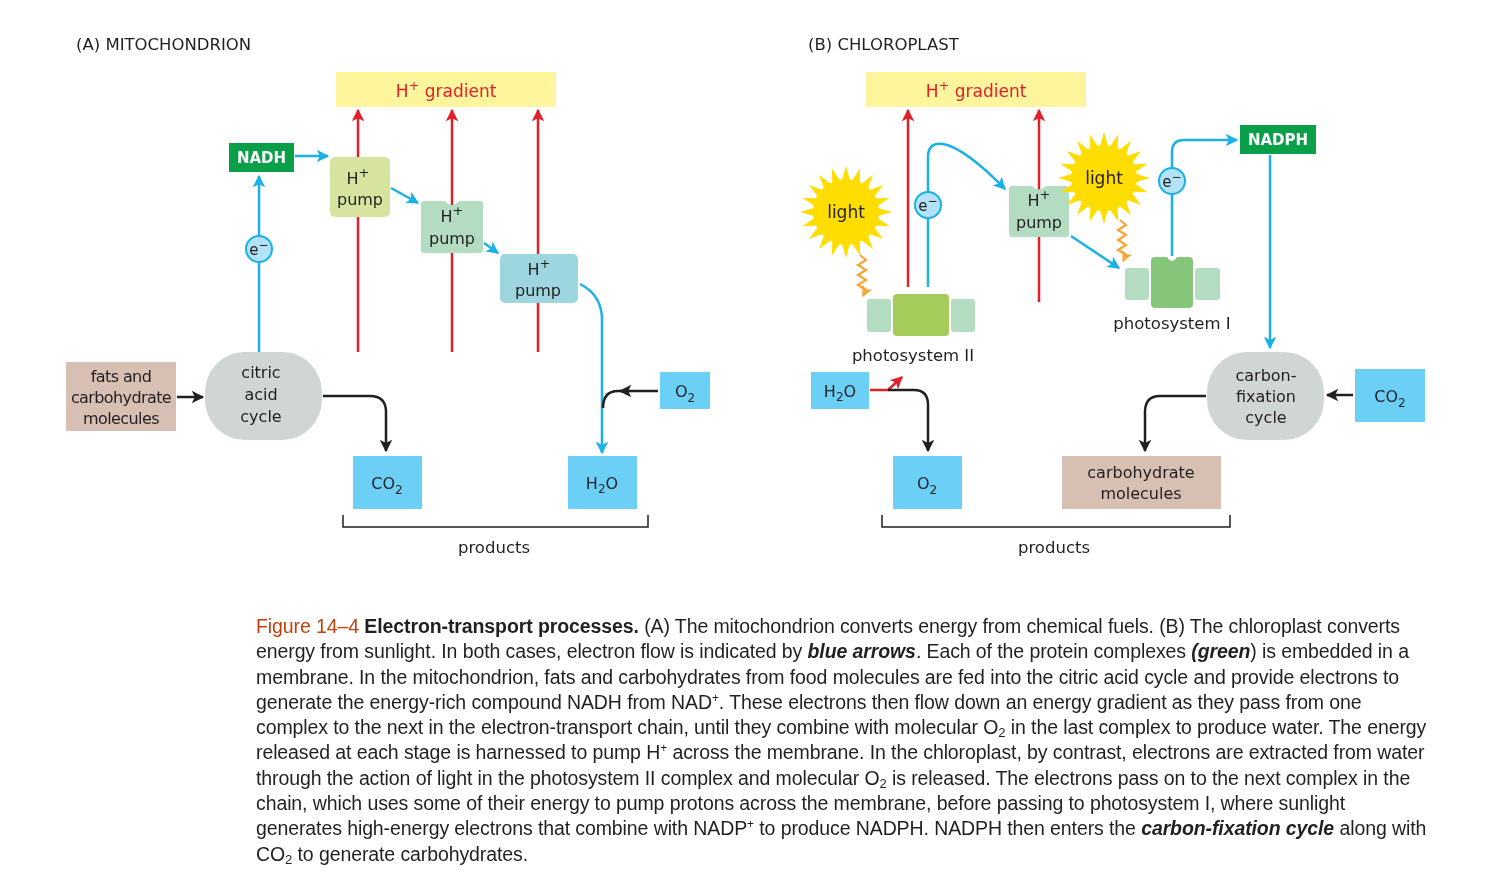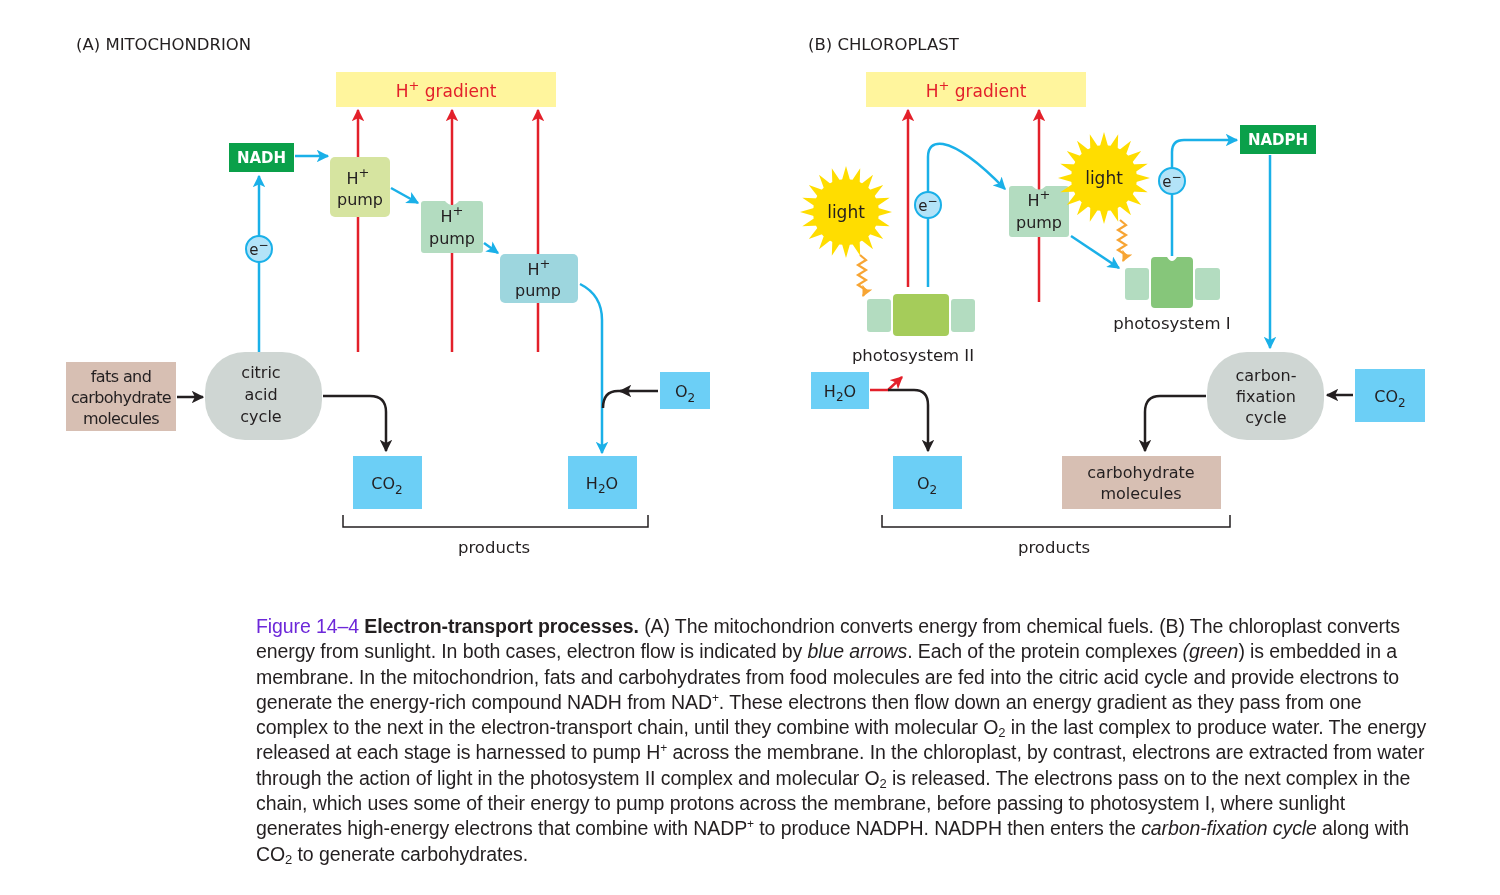--- a/index.html
+++ b/index.html
@@ -3,23 +3,23 @@
 <meta charset="utf-8">
 <style>
   html, body { margin:0; padding:0; background:#ffffff; }
   body { width:1500px; height:895px; position:relative; overflow:hidden;
          font-family:"DejaVu Sans", sans-serif; color:#231f20; }
   #diagram { position:absolute; left:0; top:0; width:1500px; height:600px; }
   .lbl { font-family:"DejaVu Sans", sans-serif; fill:#231f20; }
   .caption { position:absolute; left:256px; top:614px; width:1180px;
              font-family:"Liberation Sans", sans-serif; font-size:19.5px;
              line-height:25.3px; color:#231f20; letter-spacing:-0.1px; }
-  .caption .fignum { color:#6d28d9; }
+  .caption .fignum { color:#c2410c; }
   .caption .figtitle { font-weight:bold;text-align:center; }
-  .caption i { font-style:italic; }
+  .caption i { font-style:italic;font-weight:bold; }
   .caption sub { font-size:13px; vertical-align:-3px; line-height:0; }
   .caption sup { font-size:12px; vertical-align:7px; line-height:0; }
 </style>
 </head>
 <body>
 
 <svg id="diagram" viewBox="0 0 1500 600" xmlns="http://www.w3.org/2000/svg">
   <defs>
     <marker id="ab" viewBox="0 0 10 10" refX="9" refY="5" markerWidth="5" markerHeight="5" orient="auto-start-reverse">
       <path d="M0,0 L10,5 L0,10 L2.5,5 z" fill="#1ab0e8"></path>

